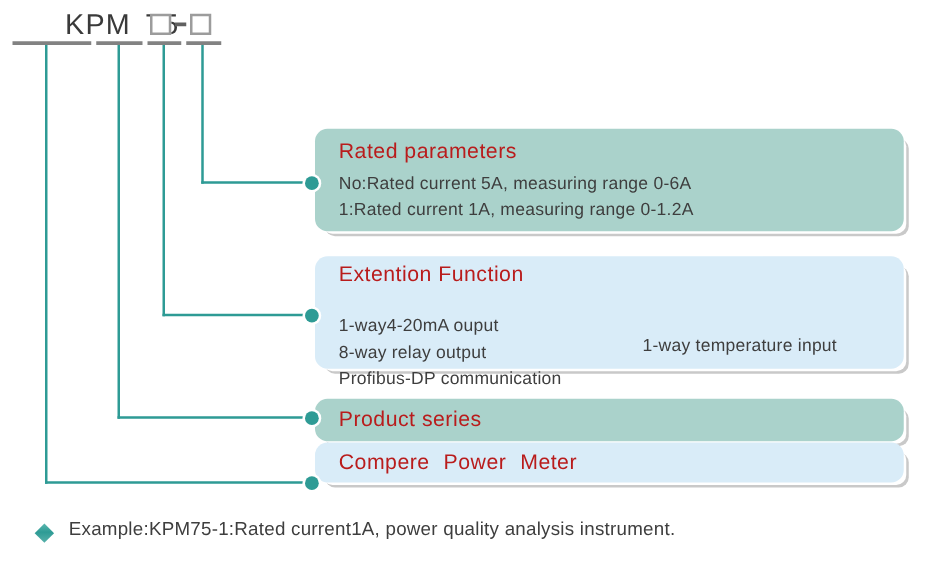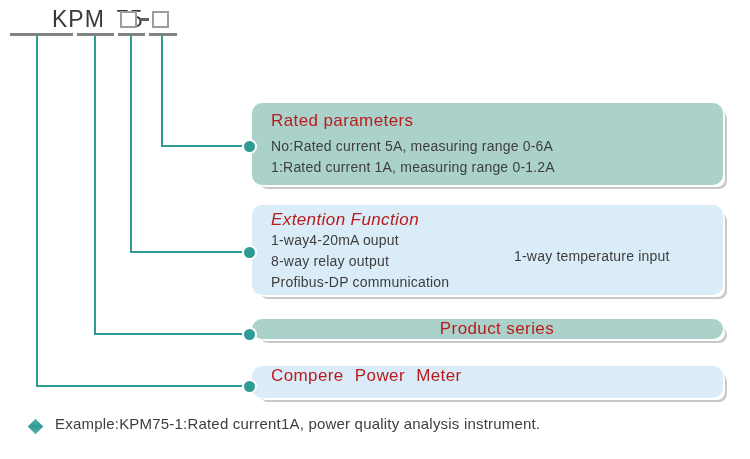--- a/index.html
+++ b/index.html
@@ -43,25 +43,25 @@
   
   .box {
     position:absolute; left:252px; width:471px; border-radius:10px;
     box-shadow: 4px 4px 0 -2px #ffffff, 6px 6px 0 -2px #c9c9c9;
     z-index:2;
   }
   .teal { background:#aad2cb; }
   .blue { background:#d9ecf8; }
   .box-rated { top:103px; height:82px; padding:8px 0 0 19px; }
   .box-ext   { top:205px; height:90px; padding:5px 0 0 19px; }
-  .box-prod  { top:319px; height:20px; padding:0 0 0 19px; display:flex; align-items:center;justify-content:center; }
-  .box-comp  { top:366px; height:32px; padding:0 0 0 19px; display:flex; }
+  .box-prod  { top:319px; height:34px; padding:0 0 0 19px; display:flex; align-items:center; }
+  .box-comp  { top:354px; height:32px; padding:0 0 0 19px; display:flex; align-items:center; }
   .box-title { font-size:17px; color:#b91c1c; letter-spacing:0.4px; }
   .box-rated .box-title { margin-bottom:5px; }
-  .box-ext .box-title   { margin-bottom:0;font-style:italic; }
+  .box-ext .box-title   { margin-bottom:20px; }
   .box-line { font-size:14px; line-height:21px; letter-spacing:0.2px; color:#3e3e3e; }
   .ext-cols { position:relative; }
   .ext-col-right { position:absolute; left:243px; top:16px; }
 
   
   .example-diamond {
     position:absolute; left:30px; top:421px; width:11px; height:11px;
     background:linear-gradient(135deg, #5cb8b0 0%, #2e9b95 45%, #58b1aa 100%);
     transform:rotate(45deg);
   }

